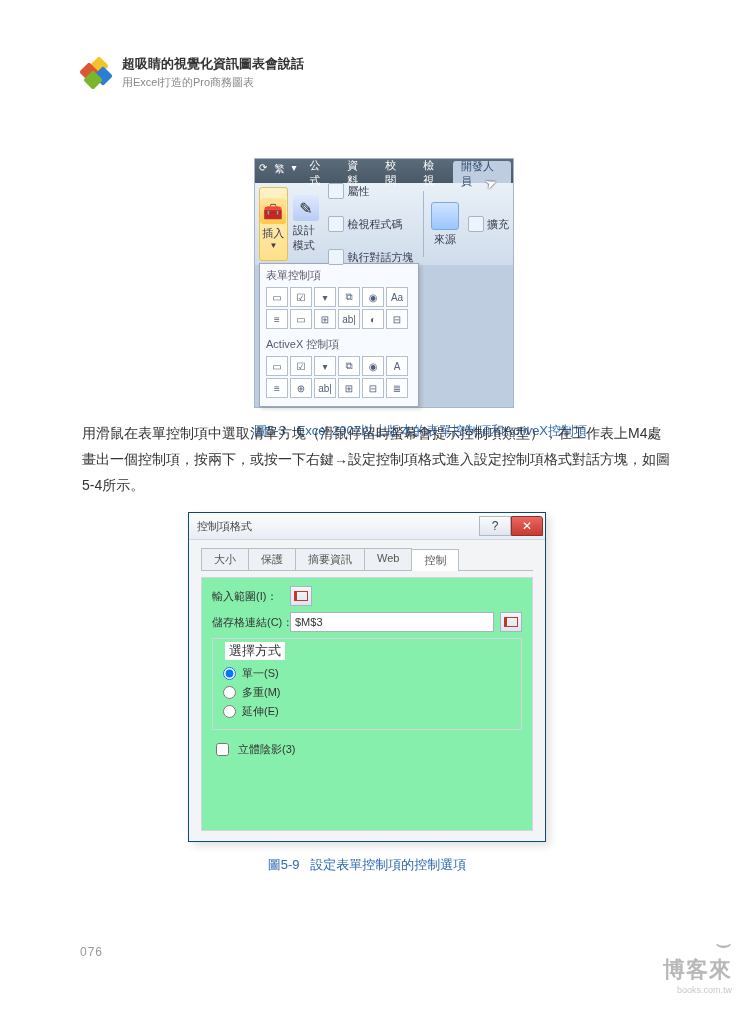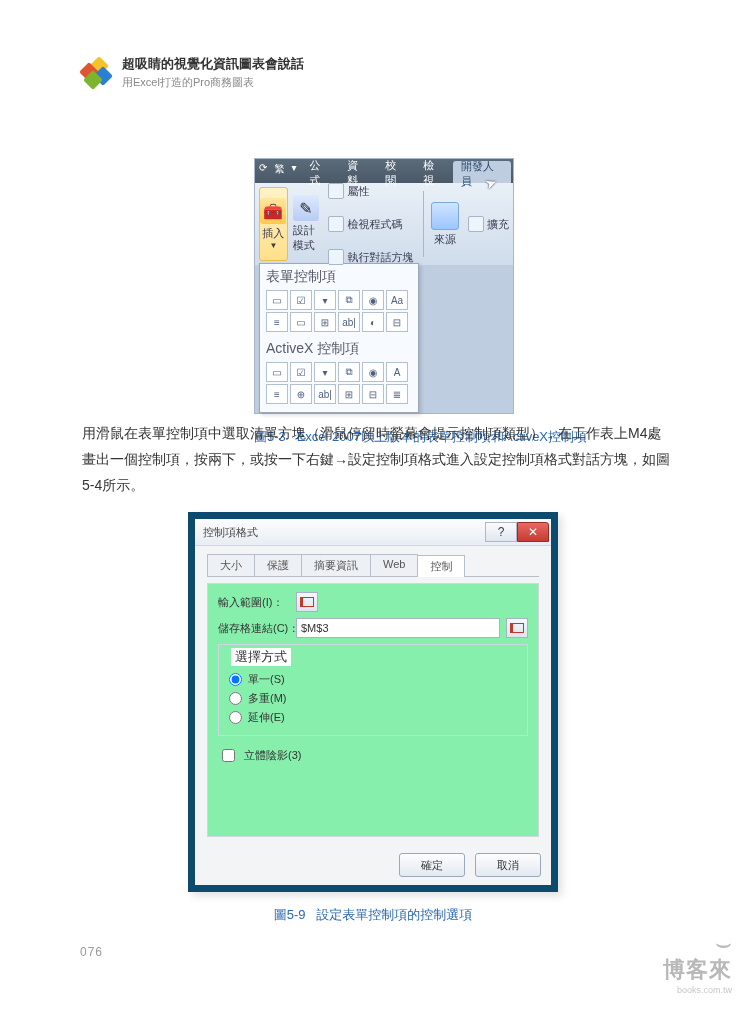--- a/index.html
+++ b/index.html
@@ -180,21 +180,21 @@
     margin-top:-2px;
     margin-left:4px;
     width: 158px;
     border:1px solid #9aa9bb;
     background:#f7faff;
     box-shadow: 2px 2px 4px rgba(0,0,0,.15);
     font-size:11px;
     padding-bottom:4px;
   }
   .ctrl-gallery .sect-title {
-    font-size:14px; color:#5a5a6a; padding:4px 6px 2px 6px;
+    font-size:11px; color:#5a5a6a; padding:4px 6px 2px 6px;
   }
   .ctrl-gallery .grid {
     display:grid;
     grid-template-columns: repeat(6, 22px);
     gap:2px;
     padding: 2px 6px 4px 6px;
   }
   .ctrl-gallery .grid .cell {
     width:20px; height:18px;
     border:1px solid #b3c0d0;
@@ -207,21 +207,21 @@
     position:absolute;
     font-size:14px;
     color:#fff;
     text-shadow:0 0 2px #000;
     transform: rotate(-20deg);
   }
 
   
   .dialog {
     width: 356px;
-    border: 7px solid #0c4a6e;
+    border: 1px solid #0c4a6e;
     background: #f3f4f6;
     font-size: 11px;
     box-shadow: 4px 4px 8px rgba(0,0,0,.12);
   }
   .dialog .titlebar {
     height: 26px;
     background: linear-gradient(#fdfdfe,#e8edf4);
     display:flex; align-items:center; justify-content:space-between;
     padding: 0 0 0 8px;
     border-bottom:1px solid #cfd6df;
@@ -467,24 +467,20 @@
               <span>延伸(E)</span>
             </div>
           </div>
 
           <div class="chk-row">
             <input type="checkbox" style="">
             <span>立體陰影(3)</span>
           </div>
         </div>
       </div>
-      <div class="dlg-footer">
-        <div class="dlg-btn">確定</div>
-        <div class="dlg-btn">取消</div>
-      </div>
     </div>
 
     <div class="fig-caption">
       <span class="lbl">圖5-9</span>&nbsp;&nbsp;
       <span>設定表單控制項的控制選項</span>
     </div>
   </div>
 
   <div class="page-num">076</div>
 

